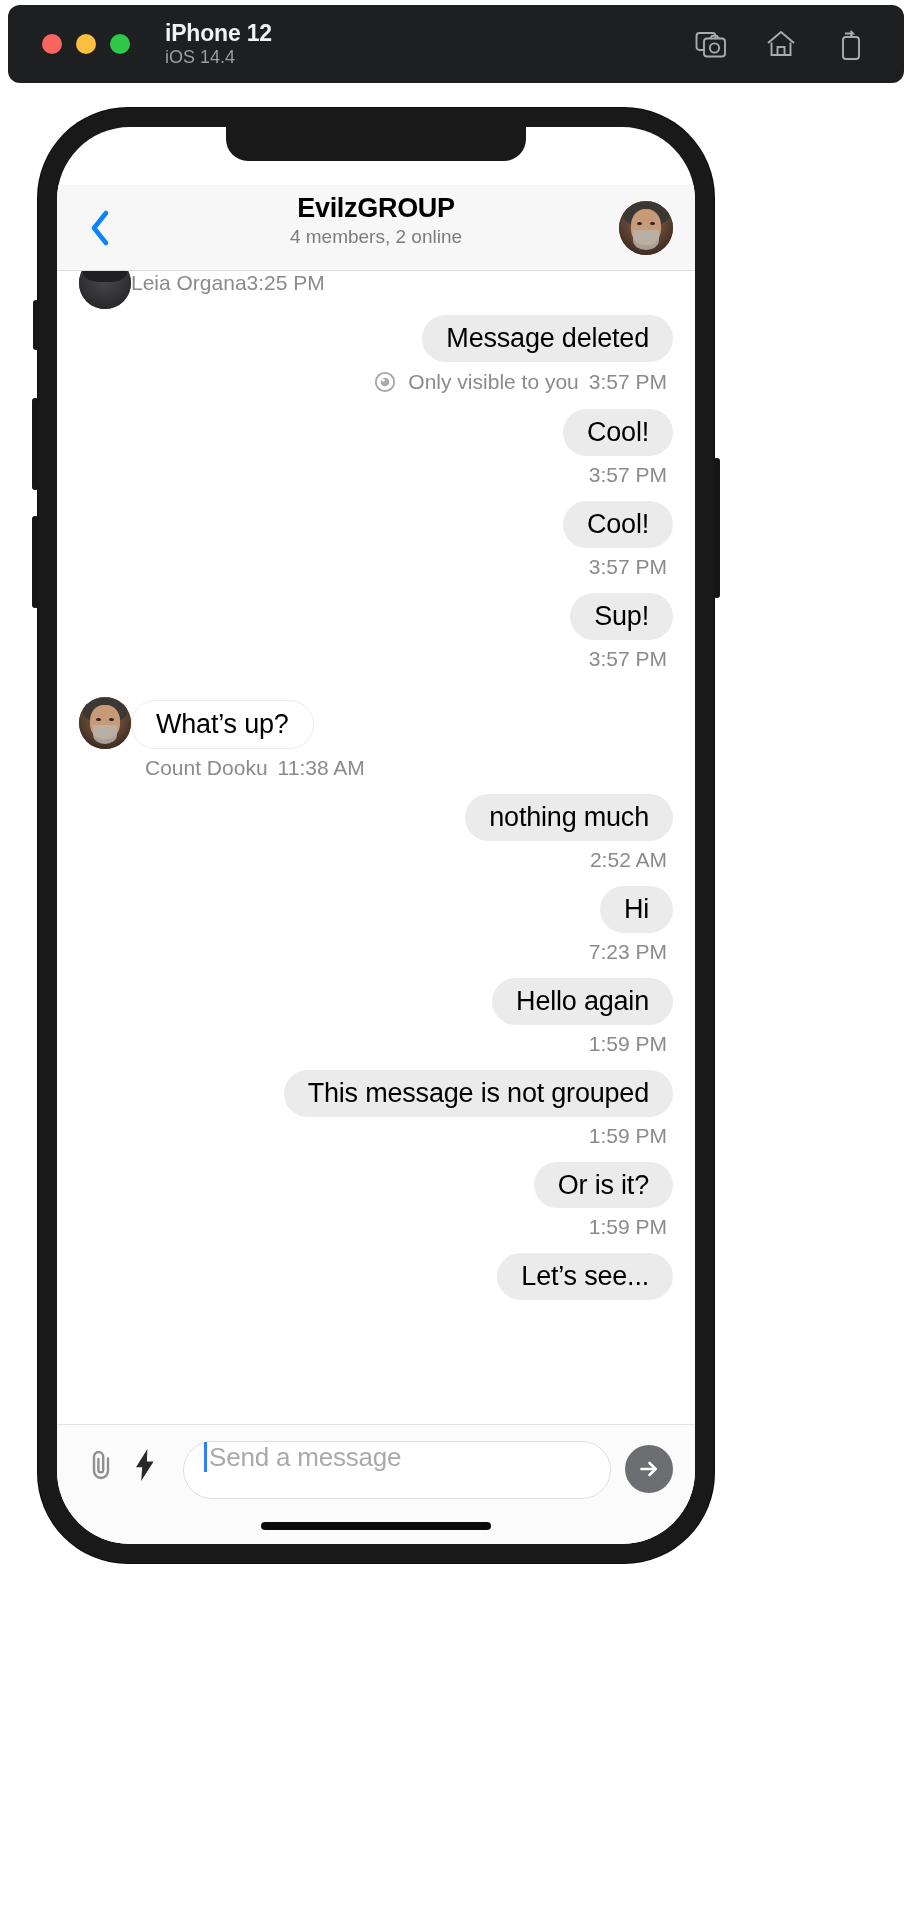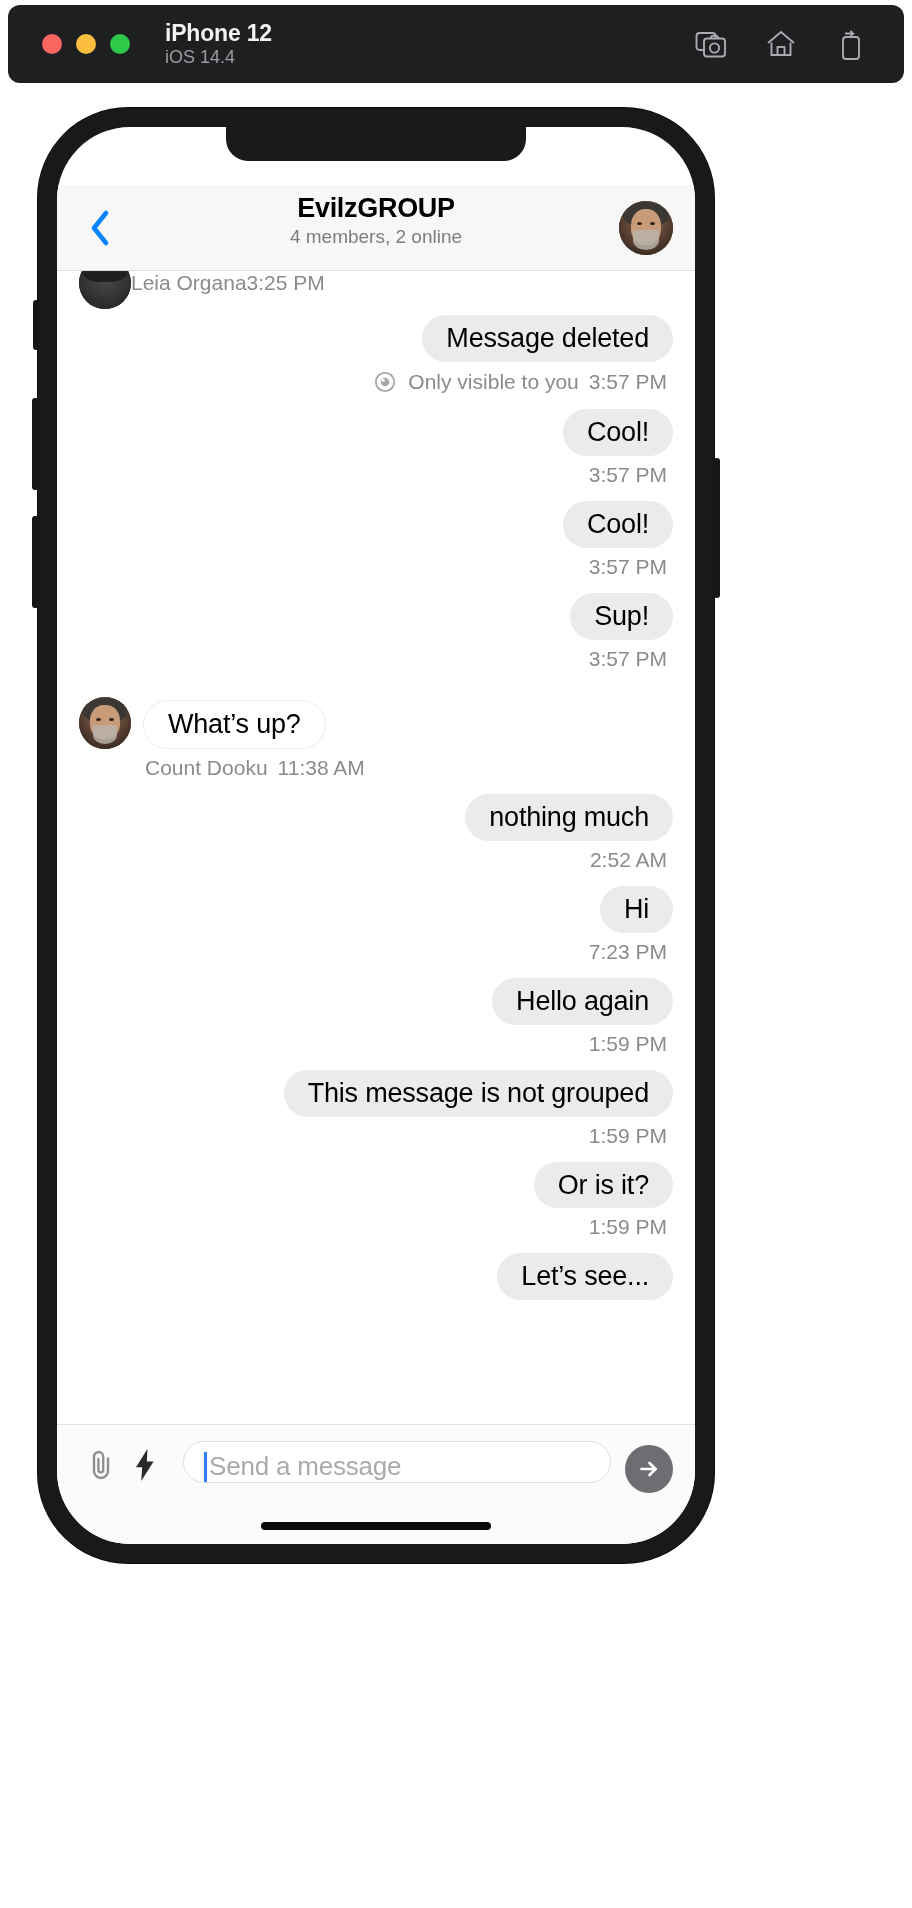--- a/index.html
+++ b/index.html
@@ -155,21 +155,21 @@
   .meta {
     display: flex; align-items: center; justify-content: flex-end;
     gap: 10px;
     font-size: 21px; color: #8a8b8f;
     margin: 7px 6px 14px 0;
   }
   .meta.left { justify-content: flex-start; margin-left: 2px; }
   .meta .sender { color: #8a8b8f; }
   .meta .eye { display: inline-flex; }
 
-  .in-group { display: flex; align-items: flex-end; gap: 12px; }
+  .in-group { display: flex; align-items: flex-end; }
   .msg-avatar {
     width: 52px; height: 52px; border-radius: 50%;
     overflow: hidden; flex: none; position: relative;
     background: #4a3b33;
   }
   .cut-row {
     display: flex; align-items: center; 
     margin-top: -14px; margin-bottom: 6px;
     font-size: 21px; color: #8a8b8f;
   }
@@ -186,26 +186,26 @@
     display: flex; align-items: flex-start;
     padding: 16px 22px 0 22px;
     z-index: 25;
   }
   .ib-icon {
     width: 44px; height: 48px;
     display: flex; align-items: center; justify-content: center;
     flex: none;
   }
   .ib-field {
-    flex: 1 1 auto; height: 42px;
+    flex: 1 1 auto; height: 58px;
     margin: 0 14px 0 16px;
     border: 1.5px solid #dedee0;
     border-radius: 30px;
     background: #fff;
-    display: flex; align-items: flex-end;
+    display: flex; align-items: flex-start;
     padding: 0 20px;
     position: relative;
   }
   .caret {
     width: 3px; height: 30px; background: #2f80f0; flex: none; margin-right: 2px;
   }
   .ib-placeholder {
     font-size: 26px; color: #a9aaae; letter-spacing: -0.2px;
   }
   .ib-send {

